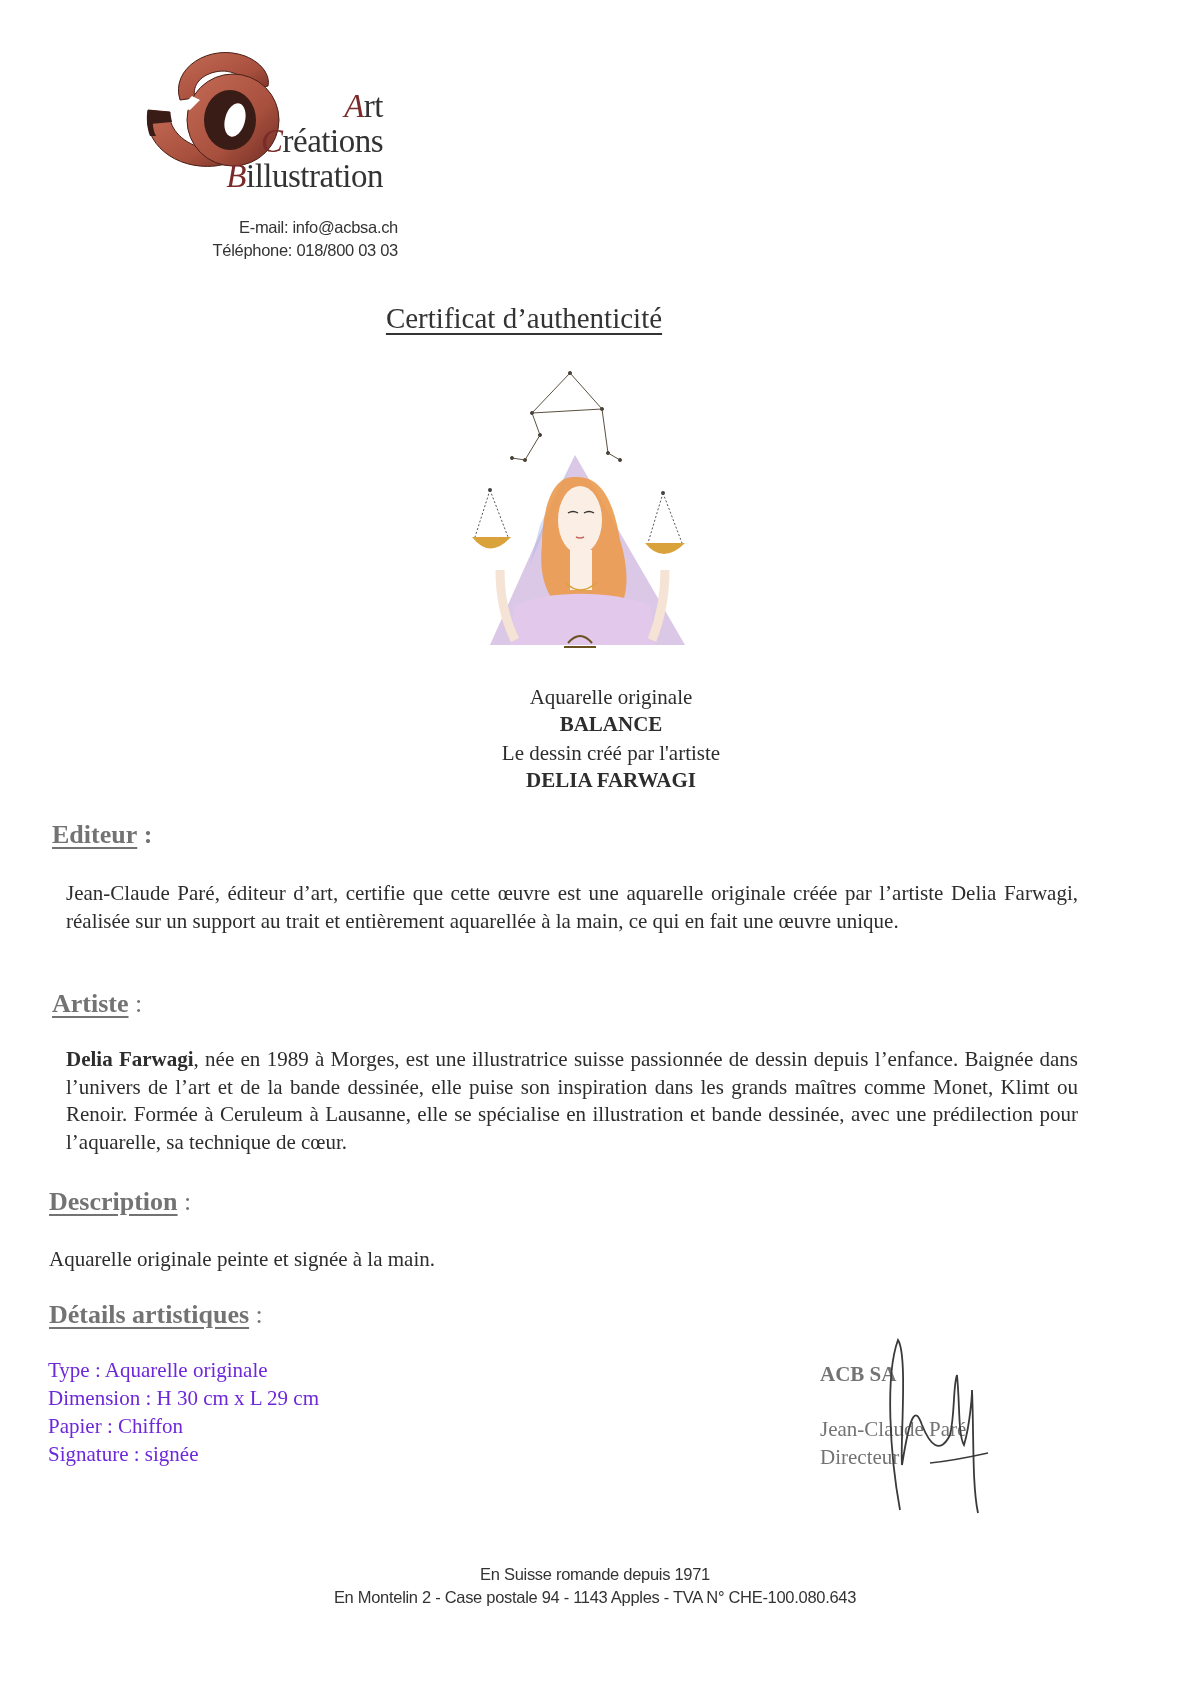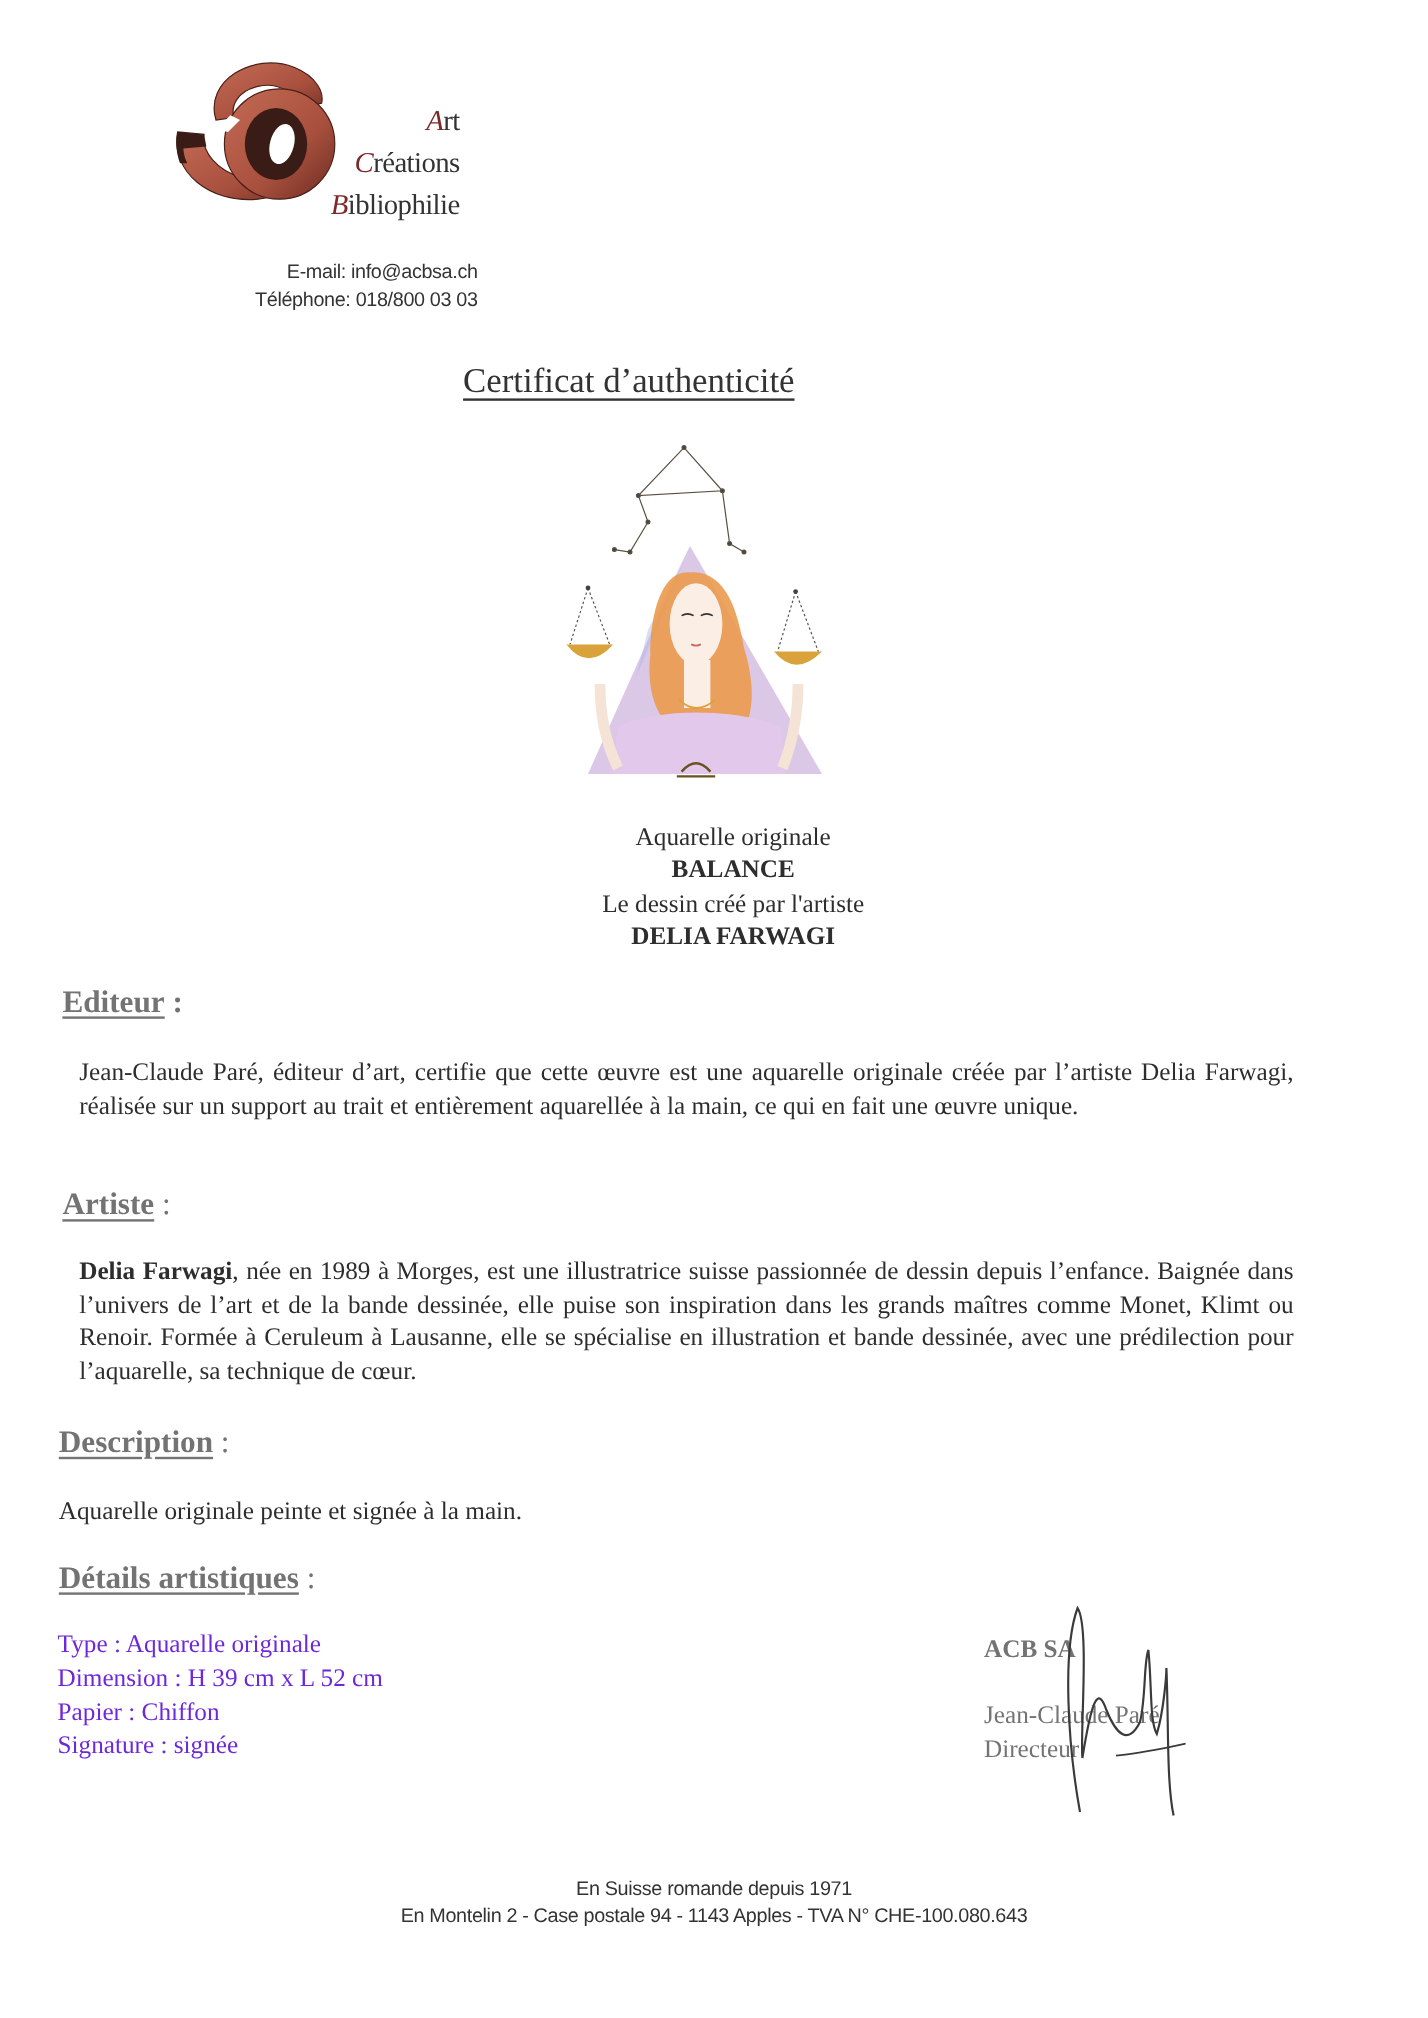--- a/index.html
+++ b/index.html
@@ -1,20 +1,20 @@
 <!DOCTYPE html>
 <html><head>
 <meta charset="utf-8">
 <style>
   html, body { margin:0; padding:0; background:#ffffff; }
   body { width:1190px; height:1682px; position:relative; overflow:hidden; color:#2b2b2b;
          font-family:"Liberation Serif", "DejaVu Serif", serif; }
   .abs { position:absolute; }
   .logo-svg { left:140px; top:38px; width:145px; height:135px; }
-  .logo-word { font-family:"Liberation Serif", serif; color:#333; font-size:24px; letter-spacing:-0.5px; text-align:center; right:807px; }
+  .logo-word { font-family:"Liberation Serif", serif; color:#333; font-size:33px; letter-spacing:-0.5px; text-align:center; right:807px; }
   .logo-word .cap { color:#7a2a2a; font-style:italic; }
   .contact { font-family:"Liberation Sans", sans-serif; font-size:16.5px; color:#333; right:792px; text-align:right; letter-spacing:-0.3px; }
   .title { left:0; width:1048px; top:302px; text-align:center; font-size:29px; color:#333; }
   .title span { text-decoration:underline; text-decoration-thickness:1.5px; text-underline-offset:5px; }
   .art { left:470px; top:365px; width:240px; height:290px; }
   .caption { left:16px; width:1190px; text-align:center; font-size:21px; color:#2d2d2d; line-height:27px; }
   .caption b { font-weight:bold; }
   .heading { left:52px; font-size:26px; font-weight:bold; color:#737373; }
   .heading u { text-decoration-thickness:1.5px; text-underline-offset:4px; }
   .heading .colon { font-weight:normal; }
@@ -48,21 +48,21 @@
   <path d="M52 58 L 60 62 L 50 72 L 40 70 Z" fill="#ffffff"></path>
 </svg>
 
 <div class="abs logo-word" style="top:88px;">
   <span class="cap">A</span><span>rt</span>
 </div>
 <div class="abs logo-word" style="top:123px;">
   <span class="cap">C</span><span>réations</span>
 </div>
 <div class="abs logo-word" style="top:158px;">
-  <span class="cap">B</span><span>ibliophilie</span>
+  <span class="cap">B</span><span>illustration</span>
 </div>
 
 <div class="abs contact" style="top:218px;">E-mail: info@acbsa.ch</div>
 <div class="abs contact" style="top:241px;">Téléphone: 018/800 03 03</div>
 
 <div class="abs title"><span>Certificat d’authenticité</span></div>
 
 <svg class="abs art" viewBox="0 0 240 290">
 
   <g stroke="#5a5040" stroke-width="1" fill="#444">
@@ -127,21 +127,21 @@
 <div class="abs heading" style="top:1187px;left:49px;">
   <u>Description</u><span class="colon"> <span>:</span></span>
 </div>
 <div class="abs para" style="top:1246px;left:49px;">Aquarelle originale peinte et signée à la main.</div>
 
 <div class="abs heading" style="top:1300px;left:49px;">
   <u>Détails artistiques</u><span class="colon"> <span>:</span></span>
 </div>
 <div class="abs details" style="top:1356px;">
   <div>Type : Aquarelle originale</div>
-  <div>Dimension : H 39 cm x L 52 cm</div>
+  <div>Dimension : H 30 cm x L 29 cm</div>
   <div>Papier : Chiffon</div>
   <div>Signature : signée</div>
 </div>
 
 <div class="abs sig" style="top:1362px;font-weight:bold;">ACB SA</div>
 <div class="abs sig" style="top:1417px;">Jean-Claude Paré</div>
 <div class="abs sig" style="top:1445px;">Directeur</div>
 <svg class="abs sig-svg" viewBox="0 0 140 180">
   <path d="M40 175 C 30 120, 25 40, 38 5 C 48 20, 40 110, 42 130 C 50 80, 55 70, 62 90 C 70 110, 80 120, 90 100 C 95 80, 93 50, 97 40 C 100 70, 98 100, 104 110 C 110 90, 112 60, 112 55 C 114 100, 112 150, 118 178" stroke="#3a3a3a" stroke-width="1.8" fill="none"></path>
   <path d="M70 128 C 90 126, 110 122, 128 118" stroke="#3a3a3a" stroke-width="1.4" fill="none"></path>

